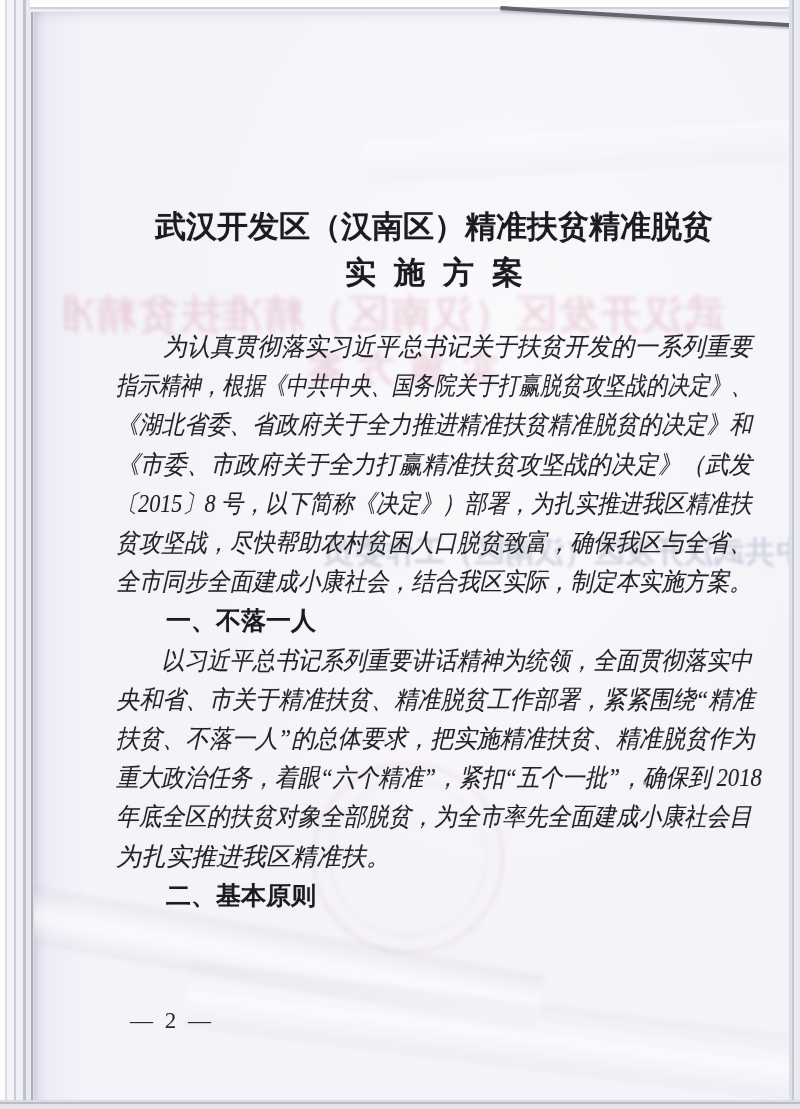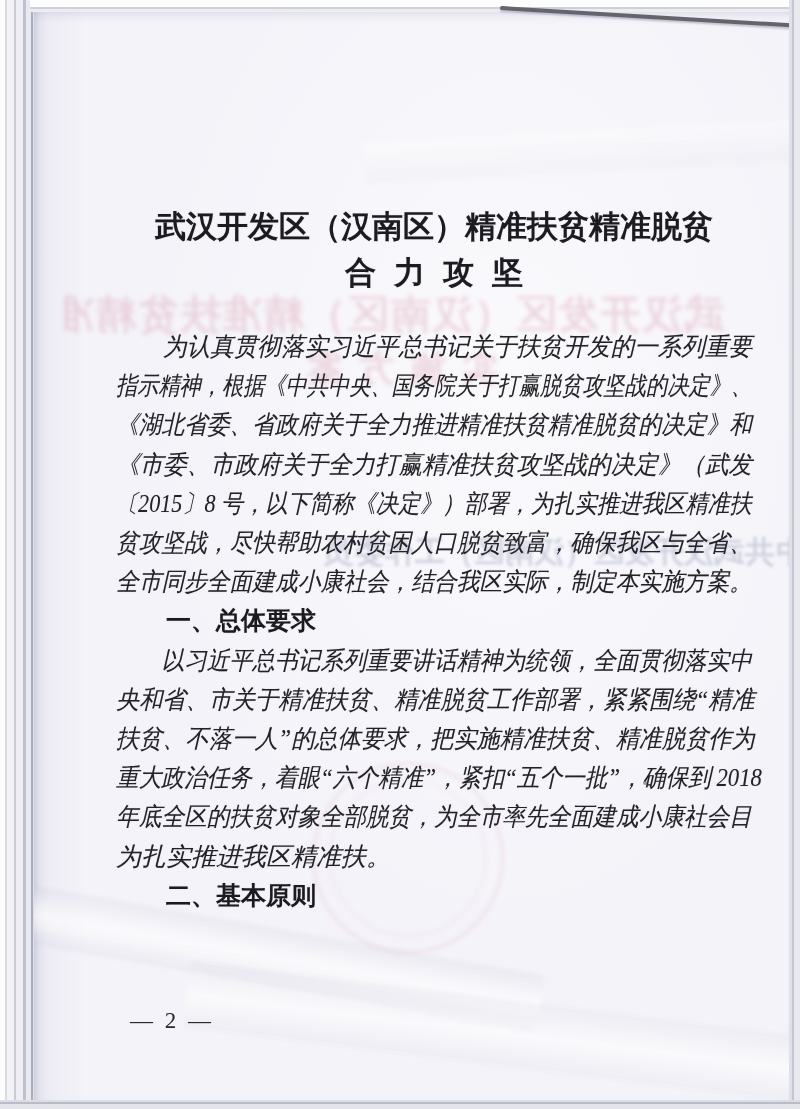--- a/index.html
+++ b/index.html
@@ -78,33 +78,33 @@
     </div>
     <div class="ghost ghost-header">中共武汉开发区（汉南区）工作委员会文件</div>
     <div class="ghost-seal"></div>
     <div class="crease crease1"></div>
     <div class="crease crease2"></div>
     <div class="crease crease3"></div>
     <div class="speck"></div>
 
     <div class="content">
       <div class="title fit">武汉开发区（汉南区）精准扶贫精准脱贫</div>
-      <div class="title title2">合力攻坚</div>
+      <div class="title title2">实施方案</div>
 
       <div class="para intro-gap">
         <div class="line fit indent" style="transform-origin: left center; transform: scaleX(0.942222); text-align-last: left;">为认真贯彻落实习近平总书记关于扶贫开发的一系列重要</div>
         <div class="line fit" style="transform-origin: left center; transform: scaleX(0.848); text-align-last: left;">指示精神，根据《中共中央、国务院关于打赢脱贫攻坚战的决定》、</div>
         <div class="line fit" style="transform-origin: left center; transform: scaleX(0.908571); text-align-last: left;">《湖北省委、省政府关于全力推进精准扶贫精准脱贫的决定》和</div>
         <div class="line fit" style="transform-origin: left center; transform: scaleX(0.942222); text-align-last: left;">《市委、市政府关于全力打赢精准扶贫攻坚战的决定》（武发</div>
         <div class="line fit" style="transform-origin: left center; transform: scaleX(0.884562); text-align-last: left;">〔2015〕8 号，以下简称《决定》）部署，为扎实推进我区精准扶</div>
         <div class="line fit" style="transform-origin: left center; transform: scaleX(0.908571); text-align-last: left;">贫攻坚战，尽快帮助农村贫困人口脱贫致富，确保我区与全省、</div>
         <div class="line fit" style="transform-origin: left center; transform: scaleX(0.908571); text-align-last: left;">全市同步全面建成小康社会，结合我区实际，制定本实施方案。</div>
       </div>
 
-      <div class="heading">一、总体要求</div>
+      <div class="heading">一、不落一人</div>
 
       <div class="para">
         <div class="line fit indent" style="transform-origin: left center; transform: scaleX(0.908571); text-align-last: left;">以习近平总书记系列重要讲话精神为统领，全面贯彻落实中</div>
         <div class="line fit" style="transform-origin: left center; transform: scaleX(0.927114); text-align-last: left;">央和省、市关于精准扶贫、精准脱贫工作部署，紧紧围绕“精准</div>
         <div class="line fit" style="transform-origin: left center; transform: scaleX(0.927114); text-align-last: left;">扶贫、不落一人”的总体要求，把实施精准扶贫、精准脱贫作为</div>
         <div class="line fit" style="transform-origin: left center; transform: scaleX(0.907275); text-align-last: left;">重大政治任务，着眼“六个精准”，紧扣“五个一批”，确保到 2018</div>
         <div class="line fit" style="transform-origin: left center; transform: scaleX(0.908571); text-align-last: left;">年底全区的扶贫对象全部脱贫，为全市率先全面建成小康社会目</div>
         <div class="line fit end">为扎实推进我区精准扶。</div>
       </div>
 

